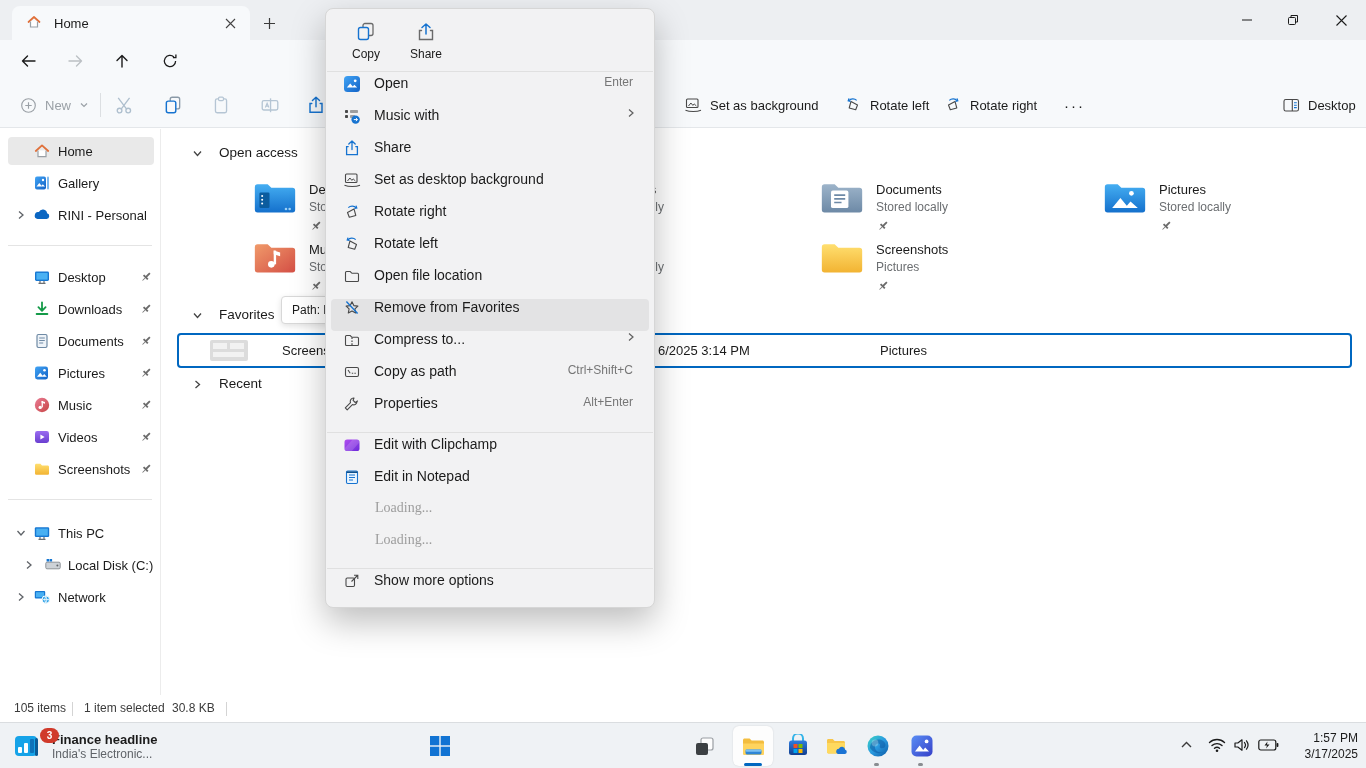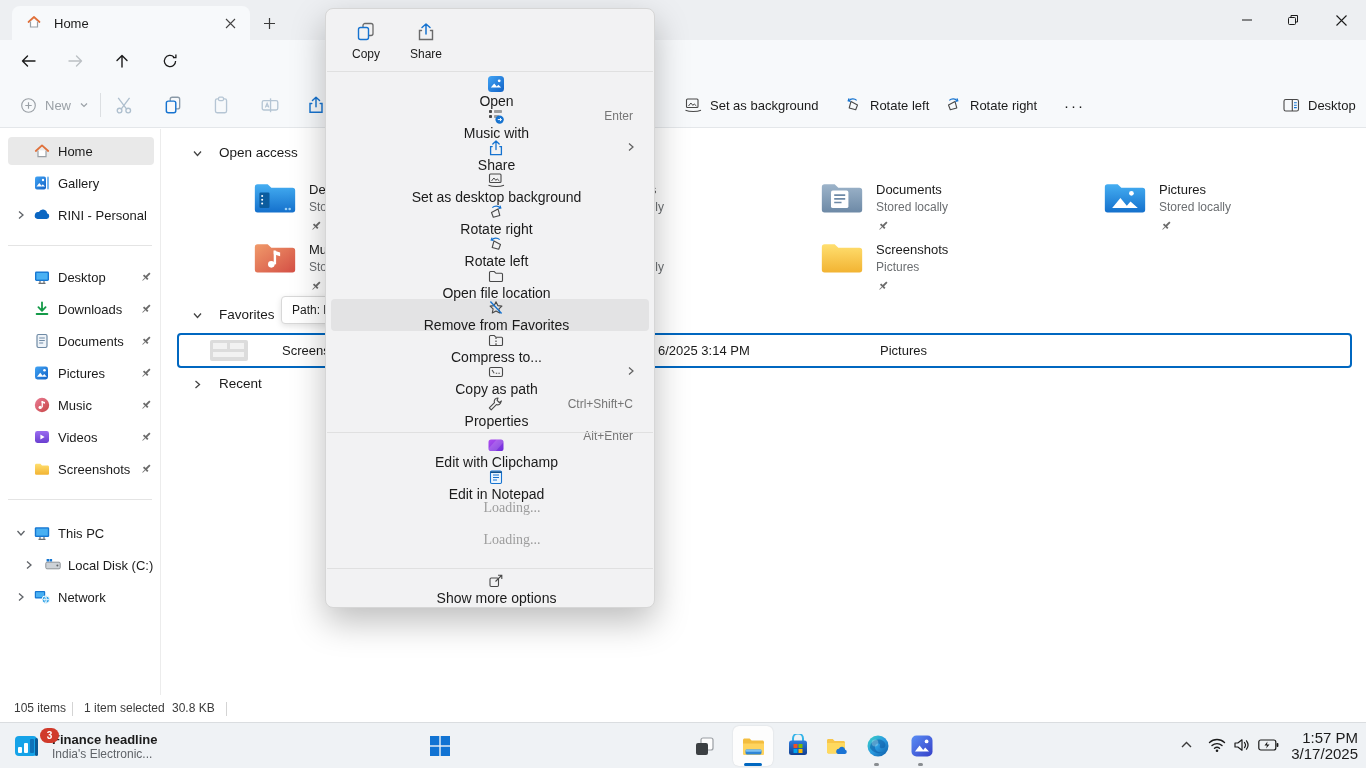--- a/index.html
+++ b/index.html
@@ -54,21 +54,21 @@
     padding:0 10px;z-index:5;white-space:nowrap;}
   .statusbar{position:absolute;left:0;top:698px;width:1366px;height:24px;background:#fff;font-size:12px;color:#3b3b3b;}
   .sb-sep{position:absolute;top:4px;width:1px;height:14px;background:#d4d4d4;}
   
   .cmenu{position:absolute;left:325px;top:8px;width:330px;height:600px;background:#f2f2f3;
     border:1px solid #d6d6d6;border-radius:8px;box-shadow:0 14px 34px rgba(0,0,0,.26);z-index:50;box-sizing:border-box;}
   .qa{position:absolute;top:10px;width:52px;height:50px;border-radius:4px;text-align:center;}
   .qa .qic{margin:2px auto 0;width:22px;height:22px;}
   .qa .qlbl{font-size:12px;color:#1b1b1b;margin-top:4px;}
   .m-sep{position:absolute;left:1px;width:326px;height:1px;background:#e0e0e0;}
-  .mi{position:absolute;left:5px;width:318px;height:32px;border-radius:4px;display:flex;align-items:center;flex-direction:column;}
+  .mi{position:absolute;left:5px;width:318px;height:32px;border-radius:4px;display:flex;align-items:flex-start;}
   .mi.hl{background:#e3e3e4;}
   .mic{width:18px;height:18px;margin-left:12px;flex:0 0 18px;}
   .mil{font-size:14px;margin-left:13px;white-space:nowrap;}
   .mil.dis{color:#9d9d9d;margin-left:44px;font-family:Liberation Serif, serif;}
   .mis{margin-left:auto;margin-right:16px;font-size:12px;color:#767676;}
   .msub{margin-left:auto;margin-right:12px;width:12px;height:12px;}
   
   .taskbar{position:absolute;left:0;top:722px;width:1366px;height:46px;background:#eff2f5;border-top:1px solid #dadde0;box-sizing:border-box;}
   .tkicon{position:absolute;top:10px;width:26px;height:26px;display:flex;align-items:center;justify-content:center;}
   .tk-active{position:absolute;left:733px;top:3px;width:40px;height:40px;background:#fdfdfd;border-radius:6px;box-shadow:0 0 2px rgba(0,0,0,.12);}
@@ -76,21 +76,21 @@
   .tk-dot{position:absolute;top:40px;width:5px;height:3px;border-radius:2px;background:#898d91;}
   .widget{position:absolute;left:10px;top:4px;width:220px;height:38px;display:flex;align-items:center;border-radius:4px;}
   .w-title{font-size:13px;font-weight:bold;color:#1b1b1b;line-height:15px;}
   .w-sub{font-size:12px;color:#5f6368;line-height:14px;}
   .badge{position:absolute;left:26px;top:-4px;min-width:15px;height:15px;border-radius:8px;background:#d03a2b;
     color:#fff;font-size:10px;font-weight:bold;display:flex;align-items:center;justify-content:center;padding:0 2px;}
   .tsearch{position:absolute;left:466px;top:7px;width:212px;height:31px;background:#fff;border:1px solid #d4d7da;
     border-radius:16px;box-sizing:border-box;}
   .tsearch input{position:absolute;left:38px;top:2px;width:120px;height:25px;border:0;outline:0;background:transparent;
     font-size:13px;color:#5f6368;font-family:inherit;}
-  .clock{position:absolute;right:8px;top:7px;text-align:right;font-size:15px;line-height:16px;color:#1b1b1b;}
+  .clock{position:absolute;right:8px;top:7px;text-align:right;font-size:12px;line-height:16px;color:#1b1b1b;}
   .trayic{position:absolute;top:14px;}
 </style>
 </head>
 <body>
 
 <div id="screen">
 
   <svg width="0" height="0" style="position:absolute" aria-hidden="true">
     <defs>
       <linearGradient id="gph" x1="0" y1="0" x2="1" y2="1">

